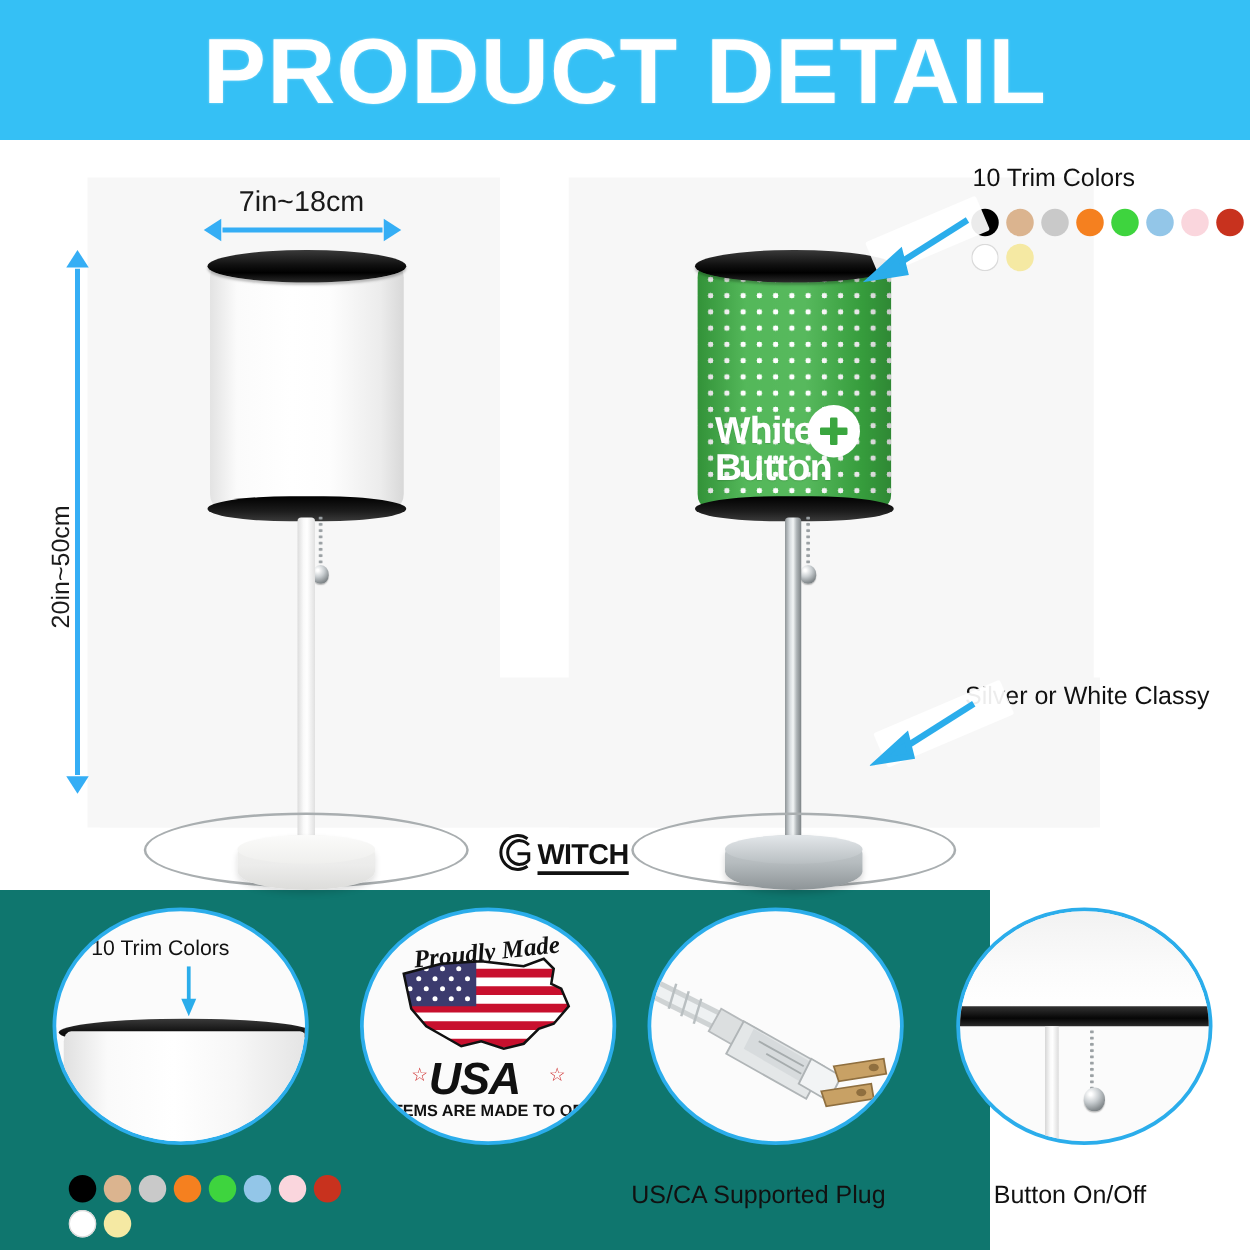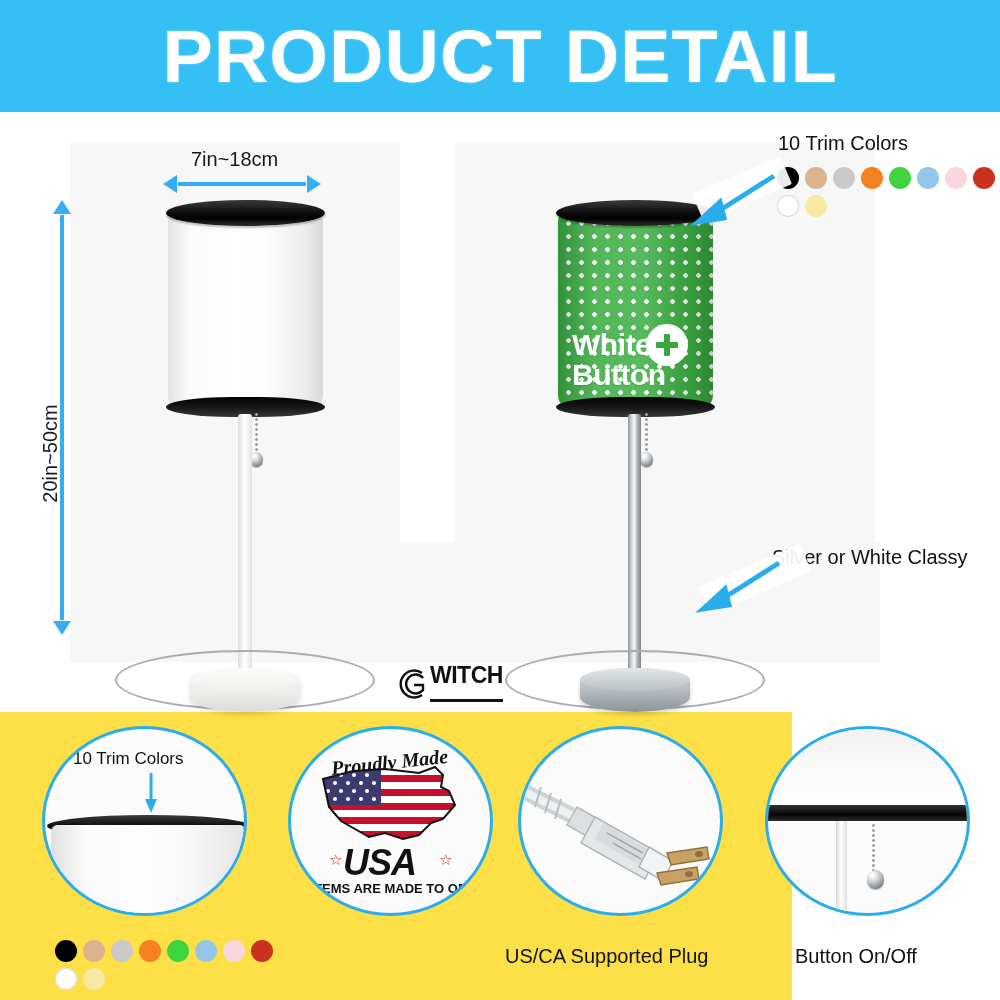--- a/index.html
+++ b/index.html
@@ -1,20 +1,20 @@
 <!DOCTYPE html>
 <html><head>
 <meta charset="utf-8">
 <style>
   * { margin:0; padding:0; box-sizing:border-box; }
   body {
     width:1000px; height:1000px; background:#ffffff;
     font-family:"Liberation Sans", sans-serif; overflow:hidden; position:relative;
   }
-  #page { position:relative; width:792px; height:1000px; background:#fde047; }
+  #page { position:relative; width:792px; height:1000px; background:#0f766e; }
 
   
   .header-banner{
     position:absolute; left:0; top:0; width:1000px; height:112px;
     background:#35c0f5; display:flex; align-items:center; justify-content:center;
   }
   .header-title{
     color:#ffffff; font-size:74px; font-weight:bold; letter-spacing:1px;
     font-family:"Liberation Sans", sans-serif;
     transform:scaleX(1.02); text-shadow:0 0 2px rgba(255,255,255,.45);
@@ -93,21 +93,21 @@
     position:absolute; width:42px; height:42px; border-radius:50%;
     background:#ffffff; display:flex; align-items:center; justify-content:center;
   }
   .plus-badge:before, .plus-badge:after{
     content:""; position:absolute; background:#3aa63f; border-radius:1px;
   }
   .plus-badge:before{ width:22px; height:6px; }
   .plus-badge:after{ width:6px; height:22px; }
 
   
-  .meas-label{ position:absolute; font-size:20px; color:#1a1a1a; white-space:nowrap; }
+  .meas-label{ position:absolute; font-size:23px; color:#1a1a1a; white-space:nowrap; }
   .arrow-h{ position:absolute; height:4px; background:#35aef5; }
   .arrow-h:before, .arrow-h:after{
     content:""; position:absolute; top:50%; width:0; height:0;
     border-top:9px solid transparent; border-bottom:9px solid transparent;
   }
   .arrow-h:before{ left:-1px; transform:translate(-100%,-50%); border-right:14px solid #35aef5; }
   .arrow-h:after{ right:-1px; transform:translate(100%,-50%); border-left:14px solid #35aef5; }
   .arrow-v{ position:absolute; width:4px; background:#35aef5; }
   .arrow-v:before, .arrow-v:after{
     content:""; position:absolute; left:50%; width:0; height:0;
@@ -137,21 +137,21 @@
 
   
   .brand{ position:absolute; display:flex; align-items:flex-end; }
   .brand-c{ position:relative; width:36px; height:36px; margin-right:1px; }
   .brand-main{
     font-size:36px; font-weight:bold; letter-spacing:-1px; color:#111;
     font-family:"Liberation Sans", sans-serif; line-height:0.95;
   }
   .brand-sub{
     font-size:23px; font-weight:bold; letter-spacing:-0.5px; color:#111;
-    font-family:"Liberation Sans", sans-serif; line-height:1; padding-bottom:12px;
+    font-family:"Liberation Sans", sans-serif; line-height:1; padding-bottom:2px;
     border-bottom:3px solid #111; margin-left:1px;
   }
 
   
   .feature-circle{
     position:absolute; width:205px; height:190px; border-radius:50%;
     border:3px solid #2badeb; background:#fbfbfb; overflow:hidden;
   }
   .feature-caption{ position:absolute; font-size:20px; color:#111; white-space:nowrap; }
 

